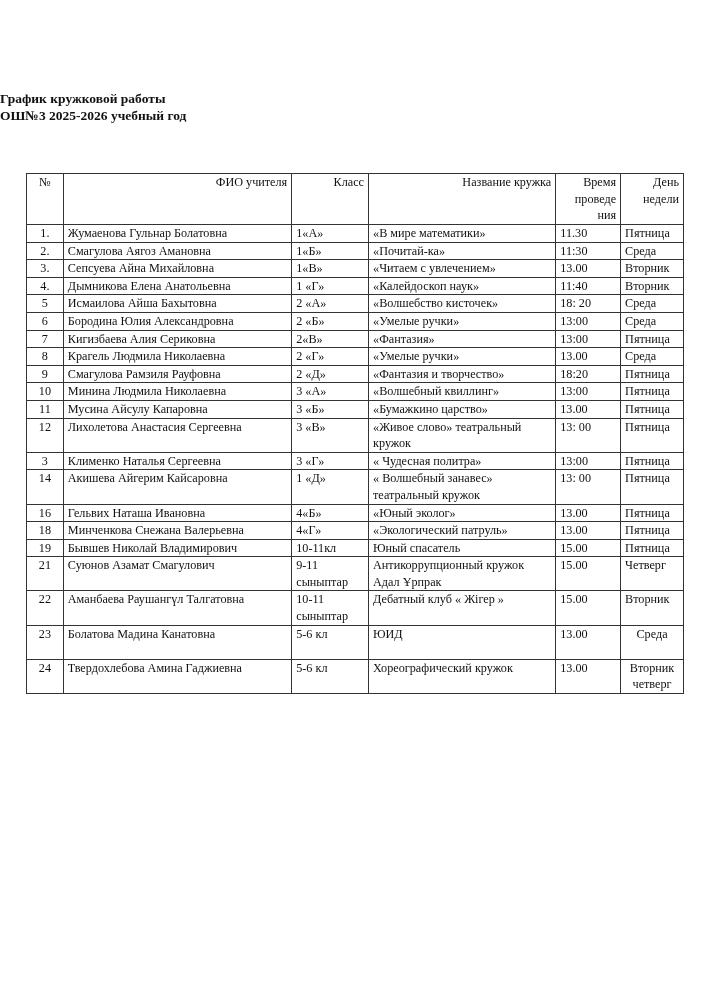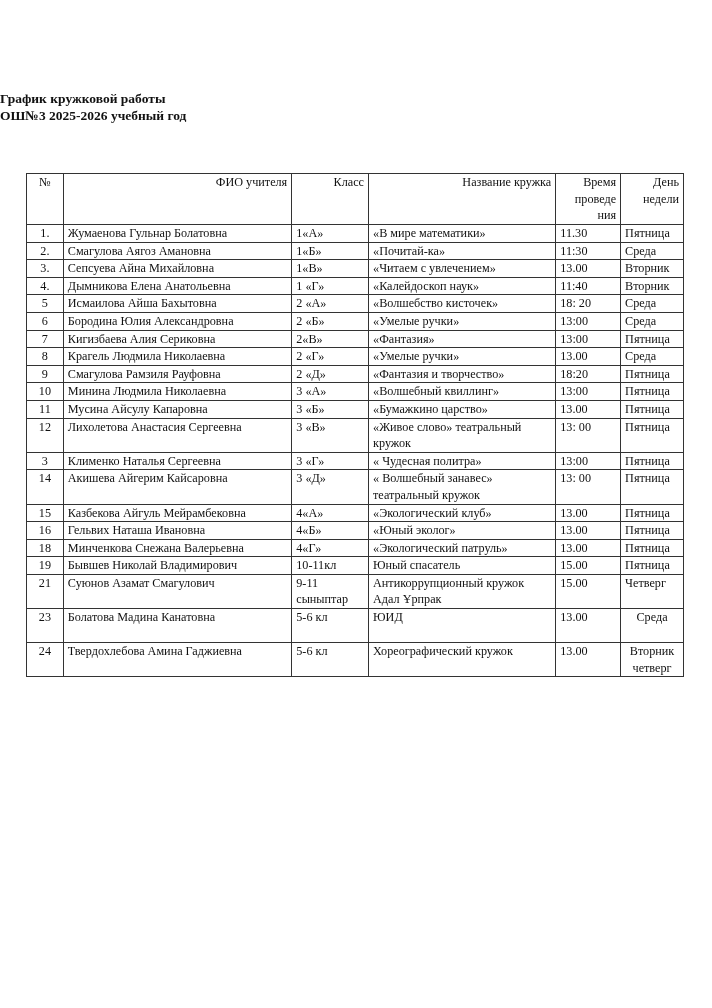--- a/index.html
+++ b/index.html
@@ -138,31 +138,23 @@
         <td class="c-num">3</td>
         <td class="c-name">Клименко Наталья Сергеевна</td>
         <td class="c-class">3 «Г»</td>
         <td class="c-club">« Чудесная политра»</td>
         <td class="c-time">13:00</td>
         <td class="c-day">Пятница</td>
       </tr>
       <tr class="r2">
         <td class="c-num">14</td>
         <td class="c-name">Акишева Айгерим Кайсаровна</td>
-        <td class="c-class">3 «Д»</td>
+        <td class="c-class">1 «Д»</td>
         <td class="c-club">« Волшебный занавес» театральный кружок</td>
         <td class="c-time">13: 00</td>
-        <td class="c-day">Пятница</td>
-      </tr>
-      <tr>
-        <td class="c-num">15</td>
-        <td class="c-name">Казбекова Айгуль Мейрамбековна</td>
-        <td class="c-class">4«А»</td>
-        <td class="c-club">«Экологический клуб»</td>
-        <td class="c-time">13.00</td>
         <td class="c-day">Пятница</td>
       </tr>
       <tr>
         <td class="c-num">16</td>
         <td class="c-name">Гельвих Наташа Ивановна</td>
         <td class="c-class">4«Б»</td>
         <td class="c-club">«Юный эколог»</td>
         <td class="c-time">13.00</td>
         <td class="c-day">Пятница</td>
       </tr>
@@ -184,20 +176,28 @@
       </tr>
       <tr class="r2">
         <td class="c-num">21</td>
         <td class="c-name">Суюнов Азамат Смагулович</td>
         <td class="c-class">9-11 сыныптар</td>
         <td class="c-club">Антикоррупционный кружок Адал Ұрпрак</td>
         <td class="c-time">15.00</td>
         <td class="c-day">Четверг</td>
       </tr>
       <tr class="r2">
+        <td class="c-num">22</td>
+        <td class="c-name">Аманбаева Раушангүл Талгатовна</td>
+        <td class="c-class">10-11 сыныптар</td>
+        <td class="c-club">Дебатный клуб « Жігер »</td>
+        <td class="c-time">15.00</td>
+        <td class="c-day">Вторник</td>
+      </tr>
+      <tr class="r2">
         <td class="c-num">23</td>
         <td class="c-name">Болатова Мадина Канатовна</td>
         <td class="c-class">5-6 кл</td>
         <td class="c-club">ЮИД</td>
         <td class="c-time">13.00</td>
         <td class="c-day center">Среда</td>
       </tr>
       <tr class="r2">
         <td class="c-num">24</td>
         <td class="c-name">Твердохлебова Амина Гаджиевна</td>

